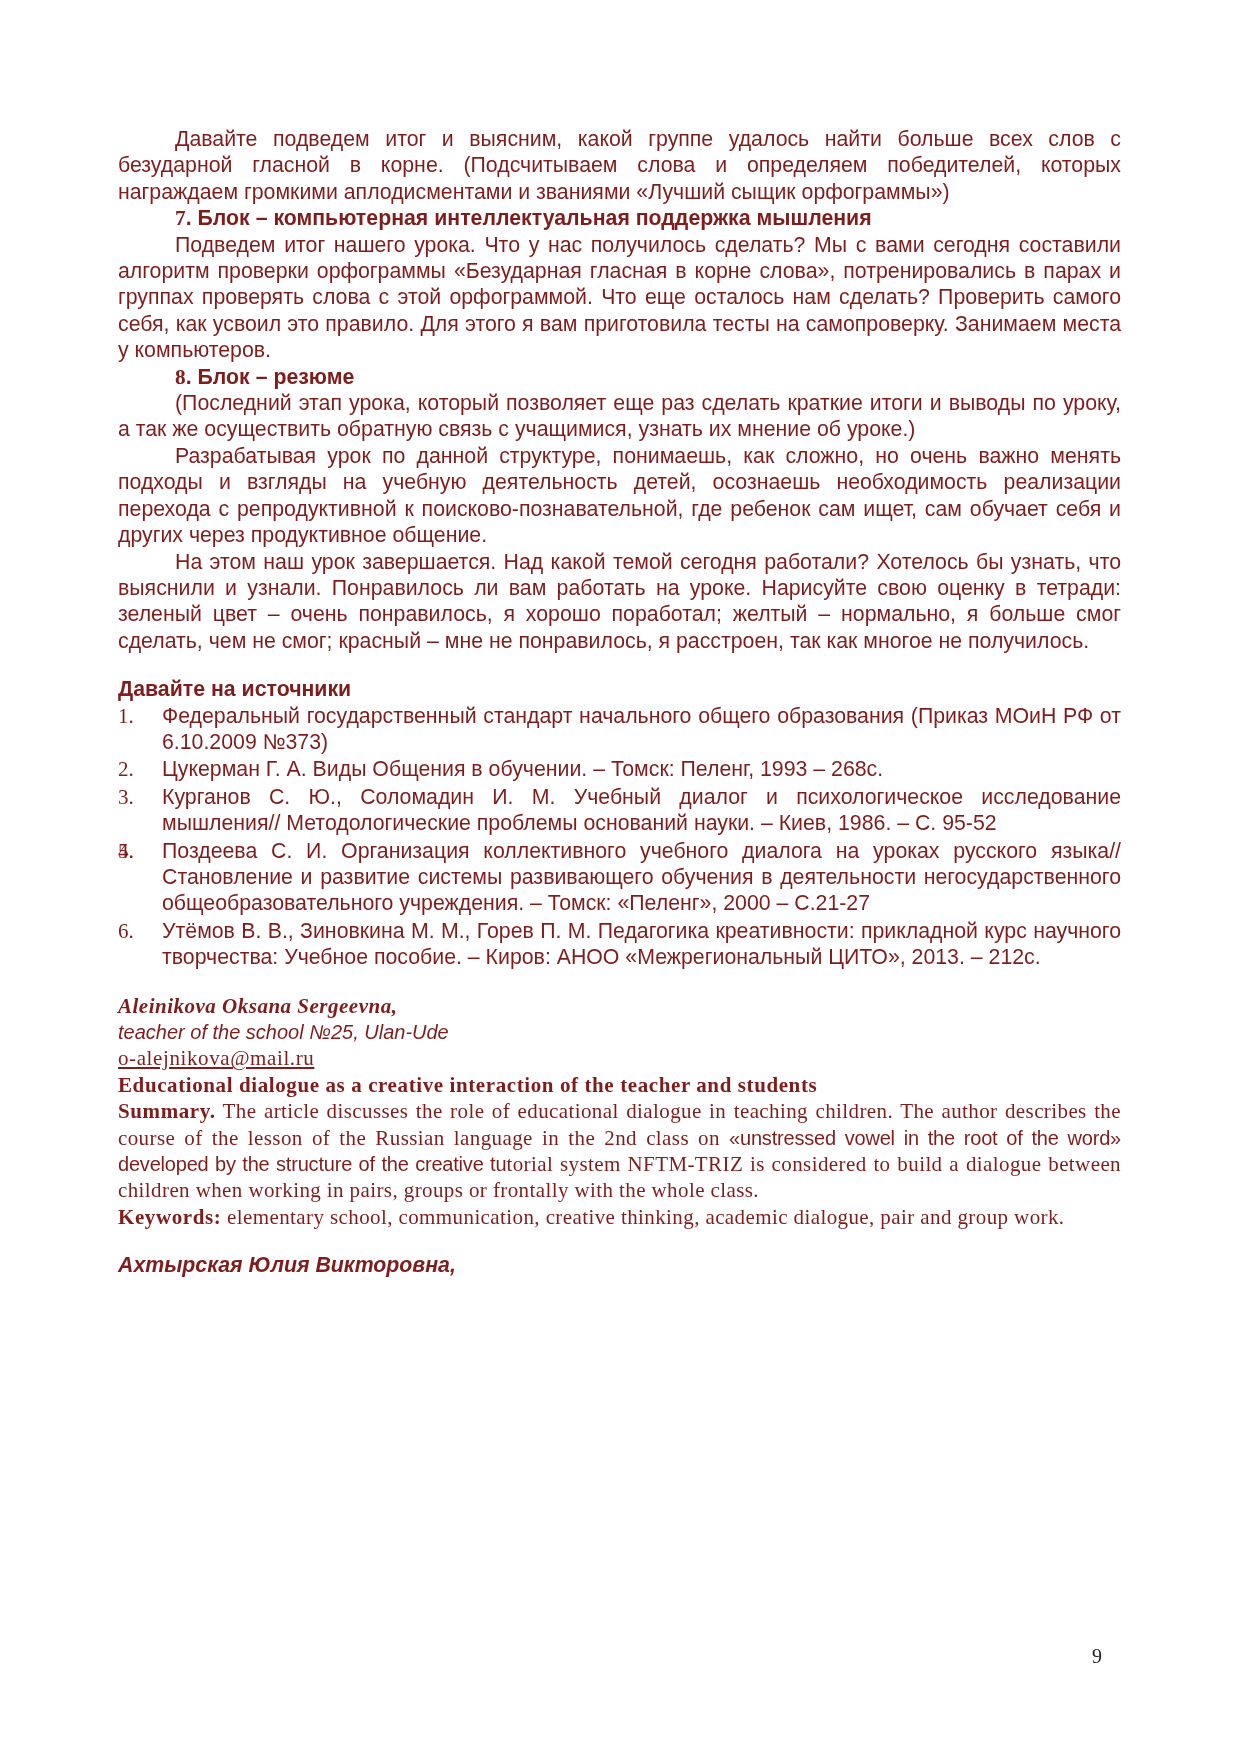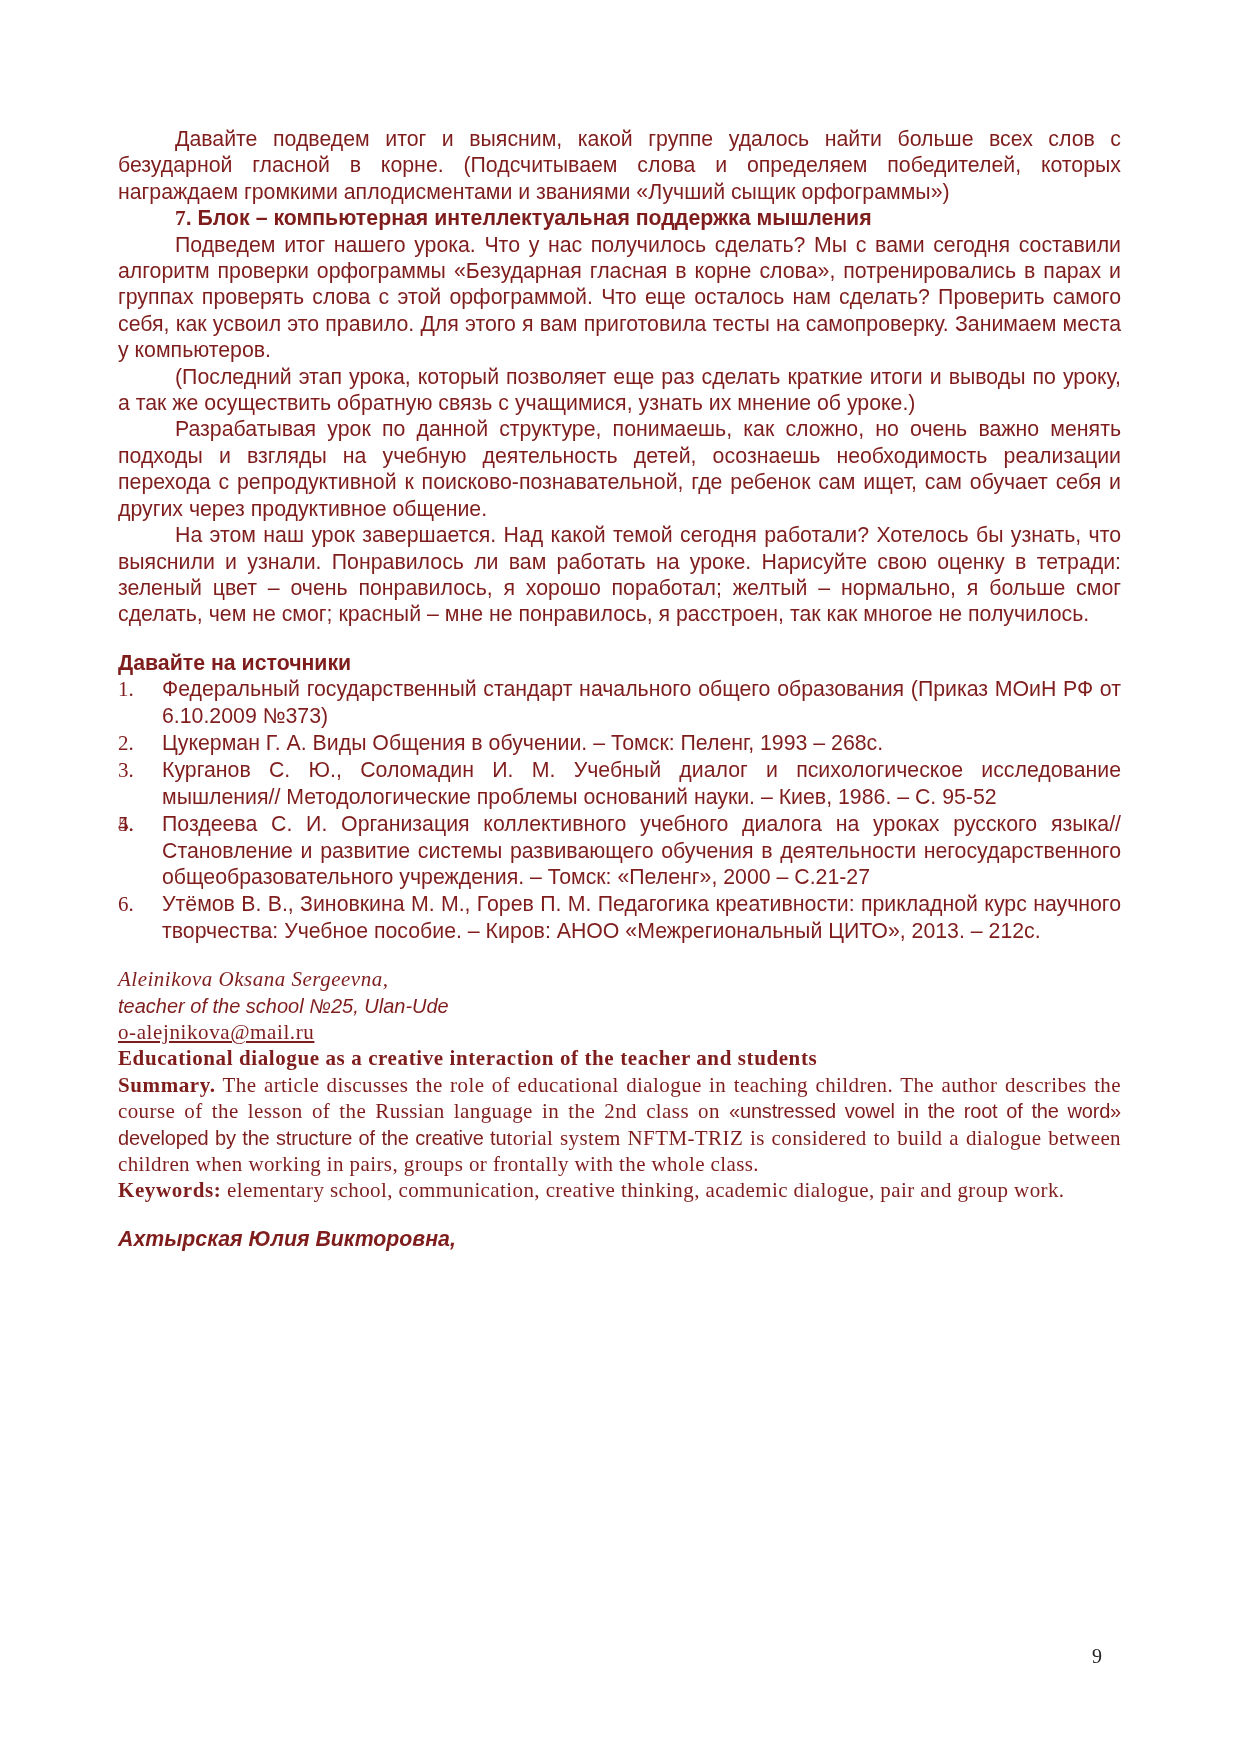--- a/index.html
+++ b/index.html
@@ -13,21 +13,21 @@
     .p { text-align: justify; text-indent: 57px; margin: 0; }
     .block-head { font-weight: bold; text-indent: 57px; margin: 0; }
     .refs-title { font-weight: bold; margin: 22px 0 0 0; }
     ol.refs { list-style: none; margin: 0; padding: 0; }
     ol.refs li { position: relative; padding-left: 44px; text-align: justify; margin: 0 0 1px 0; }
     ol.refs li .num {
       position: absolute; left: 0; top: 0;
       font-family: "Liberation Serif", serif; font-size: 21px;
     }
     .en { font-family: "Liberation Serif", serif; font-size: 21px; line-height: 26.4px; }
-    .author-en { margin-top: 22px; font-weight: normal; font-style: italic; letter-spacing: 0.5px; }
+    .author-en { margin-top: 22px; font-weight: bold; font-style: italic; letter-spacing: 0.5px; }
     .affil-en { font-style: italic; font-family: "Liberation Sans", sans-serif; font-size: 20px; }
     .email { text-decoration: underline; letter-spacing: 0.6px; }
     .title-en { font-weight: bold; letter-spacing: 0.6px; }
     .summary-en { text-align: justify; letter-spacing: 0.4px; }
     .summary-en b { letter-spacing: 0.6px; }
     .summary-en .sans { font-family: "Liberation Sans", sans-serif; font-size: 20px; letter-spacing: -0.2px; }
     .next-author { margin-top: 22px; font-weight: bold; font-style: italic; font-family: "Liberation Sans", sans-serif; }
     .page-number {
       position: absolute; left: 1092px; top: 1645px;
       font-family: "Liberation Serif", serif; font-size: 20px; color: #222;
@@ -36,20 +36,21 @@
 </head>
 <body>
 
 <div class="page">
 
   <p class="p">Давайте подведем итог и выясним, какой группе удалось найти больше всех слов с безударной гласной в корне. (Подсчитываем слова и определяем победителей, которых награждаем громкими аплодисментами и званиями «Лучший сыщик орфограммы»)</p>
 
   <p class="block-head"><span style="font-family:'Liberation Serif',serif;">7</span><span>. Блок – компьютерная интеллектуальная поддержка мышления</span></p>
   <p class="p">Подведем итог нашего урока. Что у нас получилось сделать? Мы с вами сегодня составили алгоритм проверки орфограммы «Безударная гласная в корне слова», потренировались в парах и группах проверять слова с этой орфограммой. Что еще осталось нам сделать? Проверить самого себя, как усвоил это правило. Для этого я вам приготовила тесты на самопроверку. Занимаем места у компьютеров.</p>
 
+  <p class="block-head"><span style="font-family:'Liberation Serif',serif;">8</span><span>. Блок – резюме</span></p>
   <p class="p">(Последний этап урока, который позволяет еще раз сделать краткие итоги и выводы по уроку, а так же осуществить обратную связь с учащимися, узнать их мнение об уроке.)</p>
 
   <p class="p">Разрабатывая урок по данной структуре, понимаешь, как сложно, но очень важно менять подходы и взгляды на учебную деятельность детей, осознаешь необходимость реализации перехода с репродуктивной к поисково-познавательной, где ребенок сам ищет, сам обучает себя и других через продуктивное общение.</p>
   <p class="p">На этом наш урок завершается. Над какой темой сегодня работали? Хотелось бы узнать, что выяснили и узнали. Понравилось ли вам работать на уроке. Нарисуйте свою оценку в тетради: зеленый цвет – очень понравилось, я хорошо поработал; желтый – нормально, я больше смог сделать, чем не смог; красный – мне не понравилось, я расстроен, так как многое не получилось.</p>
 
   <p class="refs-title">Давайте на источники</p>
   <ol class="refs">
     <li><span class="num">1.</span><span>Федеральный государственный стандарт начального общего образования (Приказ МОиН РФ от 6.10.2009 №373)</span></li>
     <li><span class="num">2.</span><span>Цукерман Г. А. Виды Общения в обучении. – Томск: Пеленг, 1993 – 268с.</span></li>
     <li><span class="num">3.</span><span>Курганов С. Ю., Соломадин И. М. Учебный диалог и психологическое исследование мышления// Методологические проблемы оснований науки. – Киев, 1986. – С. 95-52</span></li>

